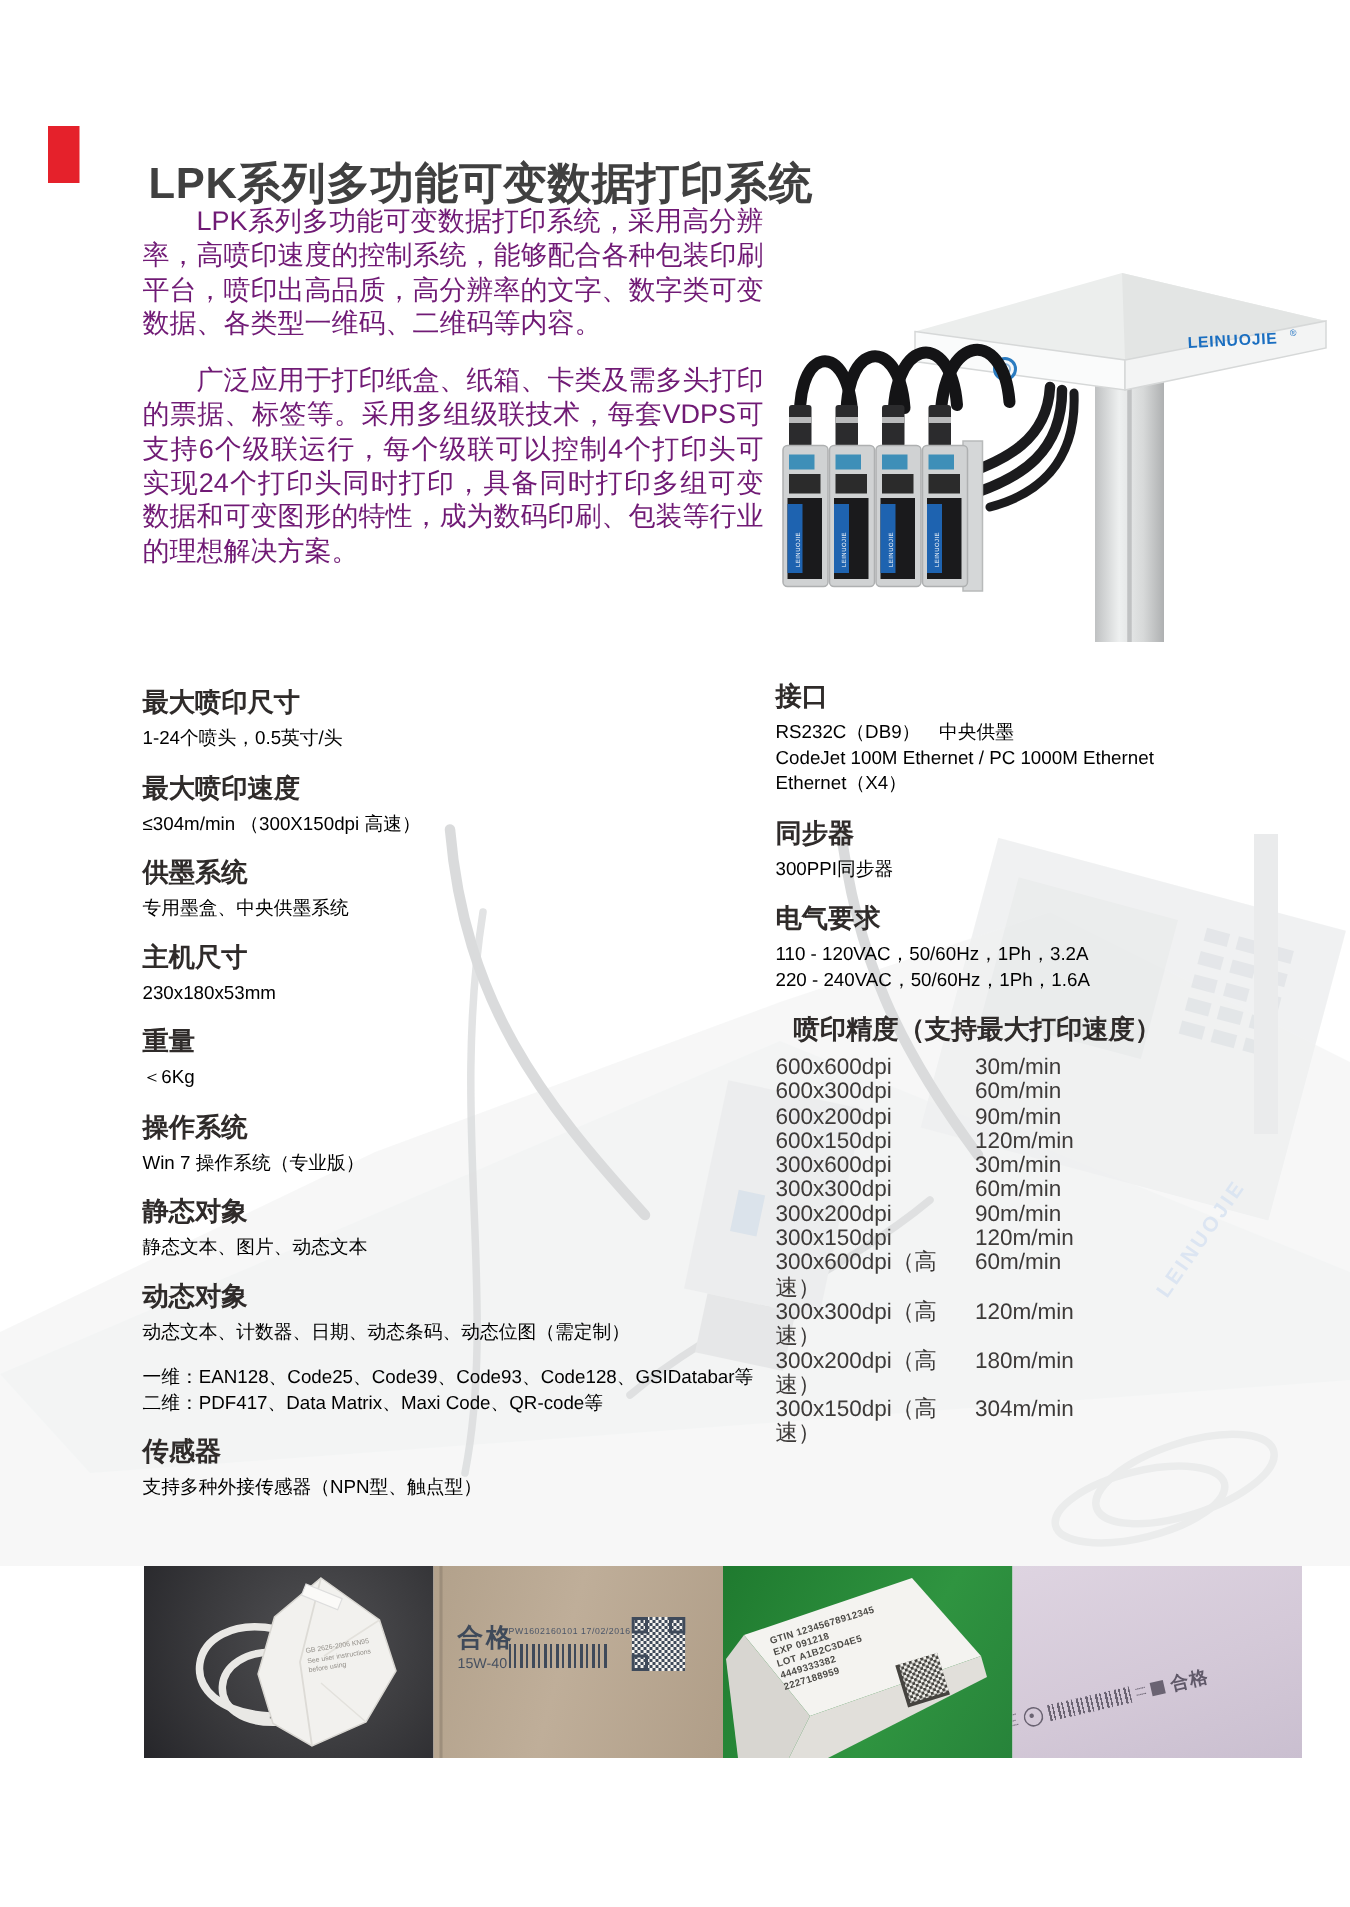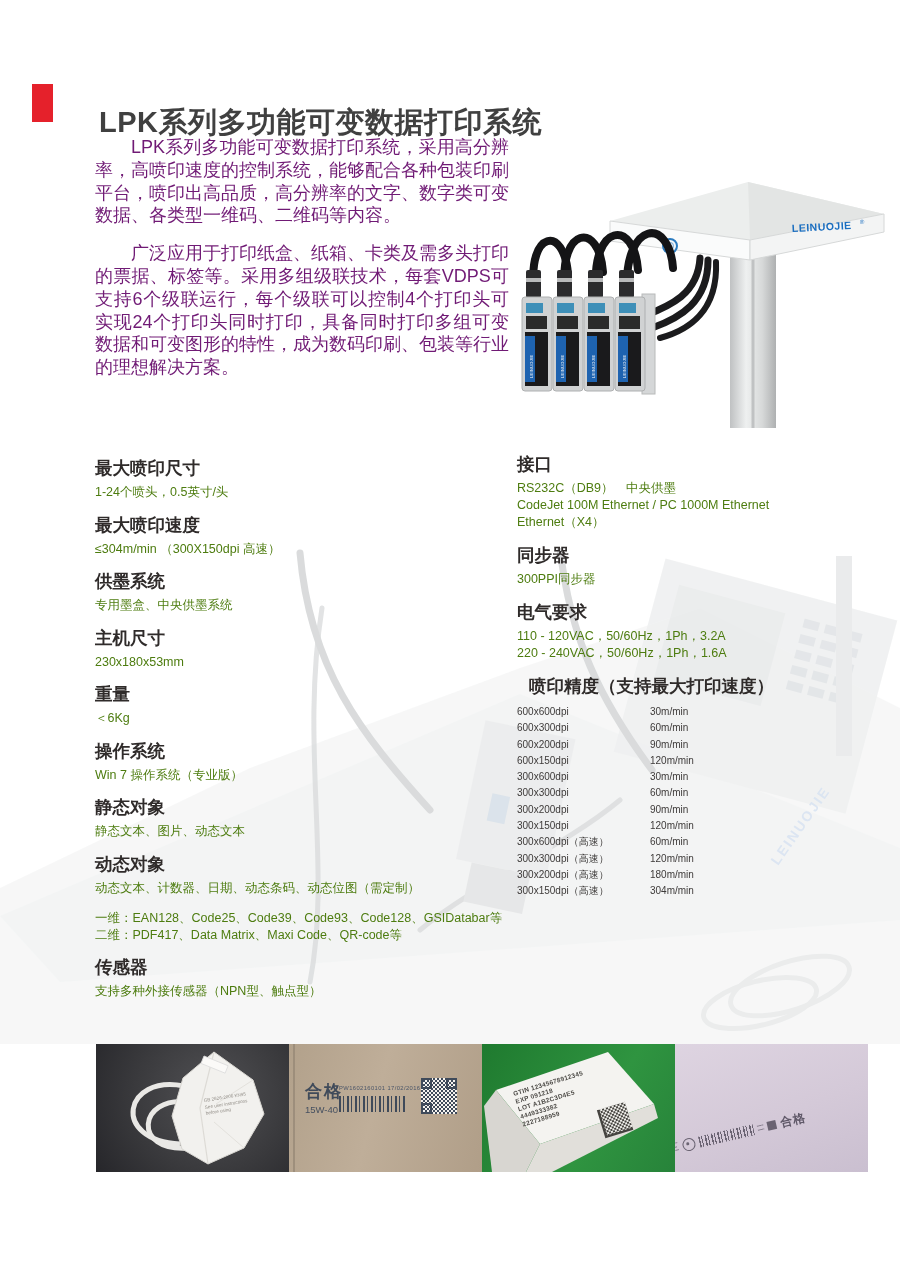--- a/index.html
+++ b/index.html
@@ -12,24 +12,24 @@
   
   .intro{left:95px;top:136px;width:414px;}
   .intro p{margin:0 0 15px 0;text-indent:2em;font-size:18px;line-height:22.8px;color:#701a75;text-align:justify;}
   
   .bg-art{left:0;top:548px;width:900px;height:496px;opacity:.55;pointer-events:none;}
   
   .col-left{left:95px;top:458px;width:418px;}
   .col-right{left:517px;top:454px;width:380px;}
   .spec{margin-bottom:14px;}
   .spec h3{margin:0 0 6px 0;font-size:17.5px;line-height:20px;font-weight:700;color:#2f2b2a;}
-  .spec .line{font-size:12.5px;line-height:16.5px;color:#4d7c0f;}
+  .spec .line{font-size:12.5px;line-height:16.5px;color:#000000;}
   .col-right .spec .line{line-height:17px;}
   .res-title{margin:6px 0 8px 12px;font-size:17.5px;line-height:20px;font-weight:700;color:#2f2b2a;}
-  .res-row{display:flex;font-size:10px;line-height:16.3px;color:#3d3a39;}
+  .res-row{display:flex;font-size:15px;line-height:16.3px;color:#3d3a39;}
   .res-row .dpi{width:133px;flex:none;}
   
   .product{left:492px;top:166px;width:405px;height:262px;}
   
   .photos{left:96px;top:1044px;width:772px;height:128px;display:flex;}
   .photo{width:193px;height:128px;position:relative;overflow:hidden;flex:none;}
   .photo-mask-bg{background:radial-gradient(circle at 60% 40%,#515154 0%,#3a3a3d 55%,#26262a 100%);}
   .photo-carton-bg{background:linear-gradient(105deg,#b2a18b 0%,#bfae99 45%,#b09e88 100%);}
   .photo-box-bg{background:linear-gradient(120deg,#1f7a2f 0%,#2f9440 60%,#27833a 100%);}
   .photo-paper-bg{background:linear-gradient(160deg,#ded4e1 0%,#d4c9d8 55%,#cabfd0 100%);}

